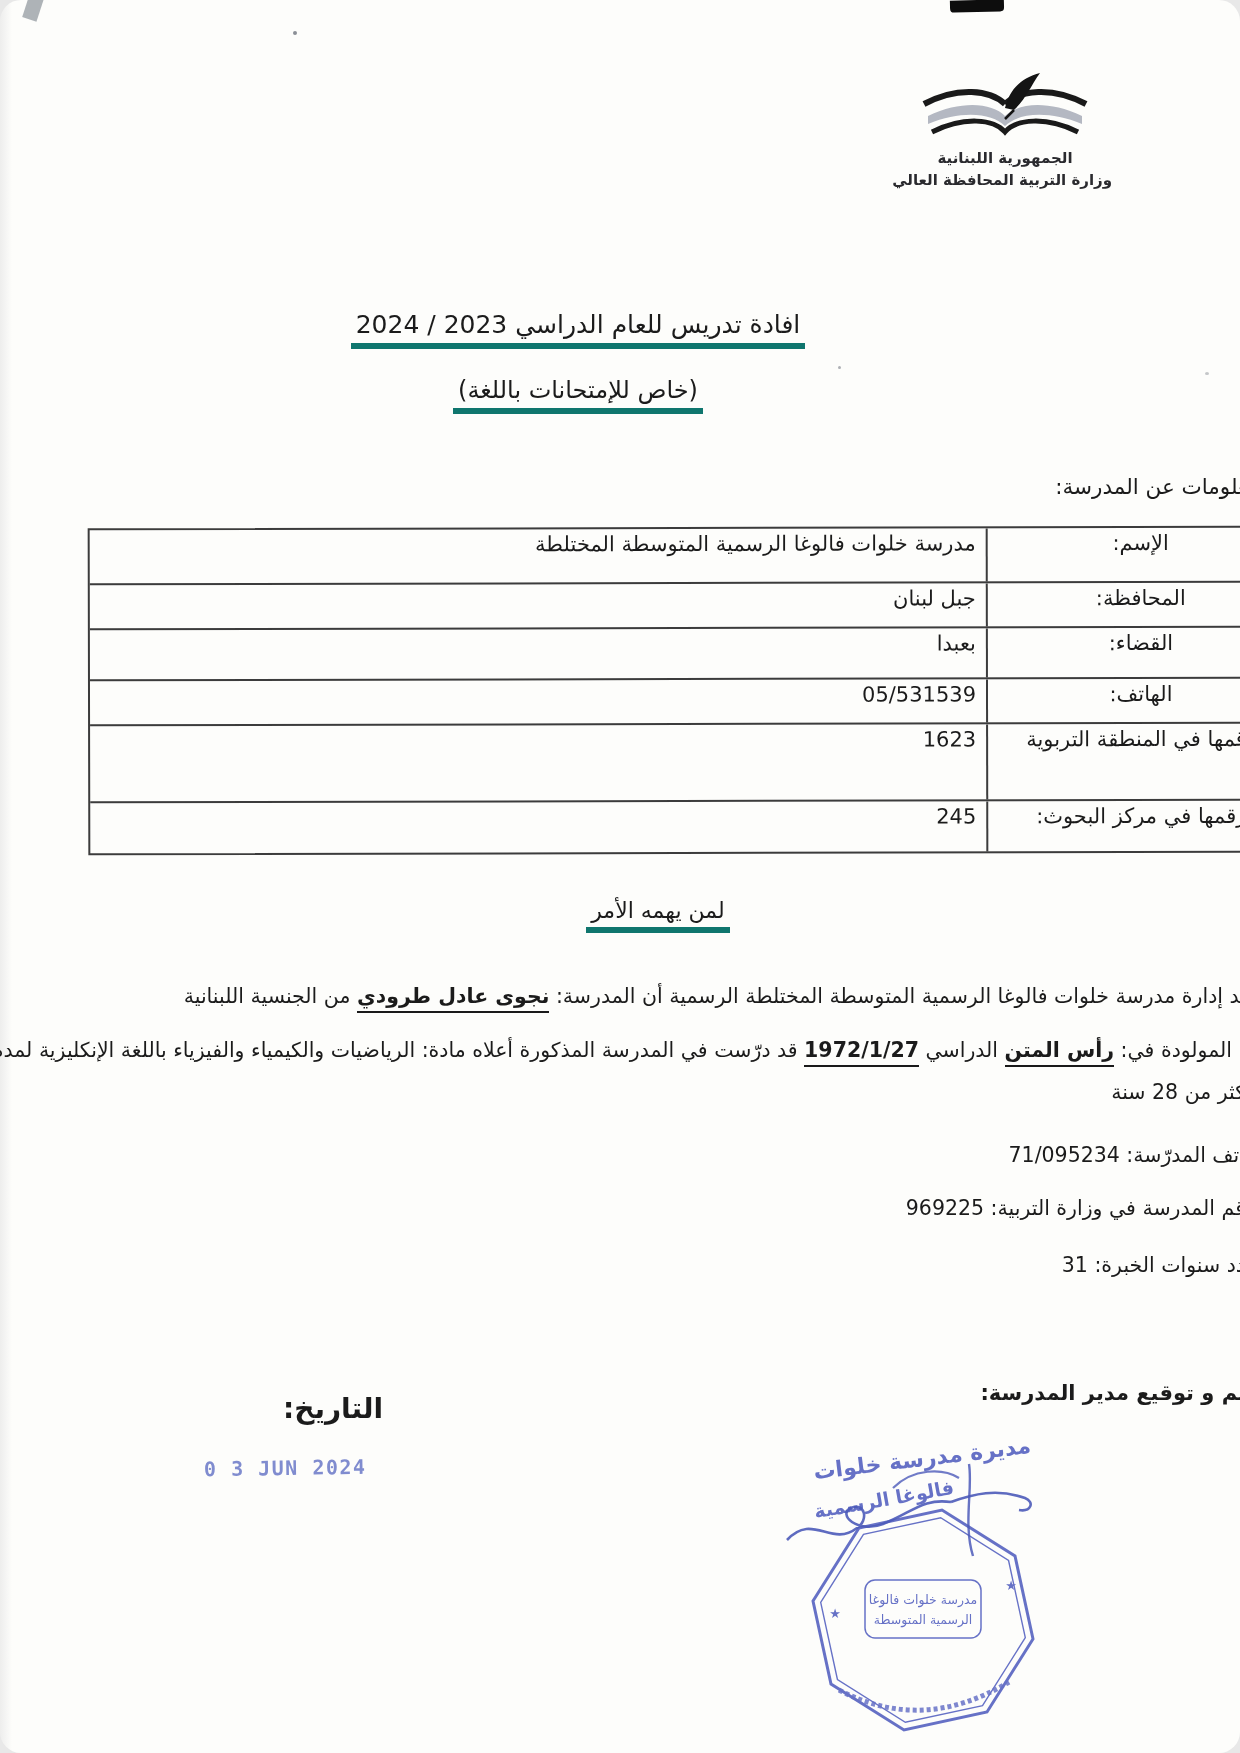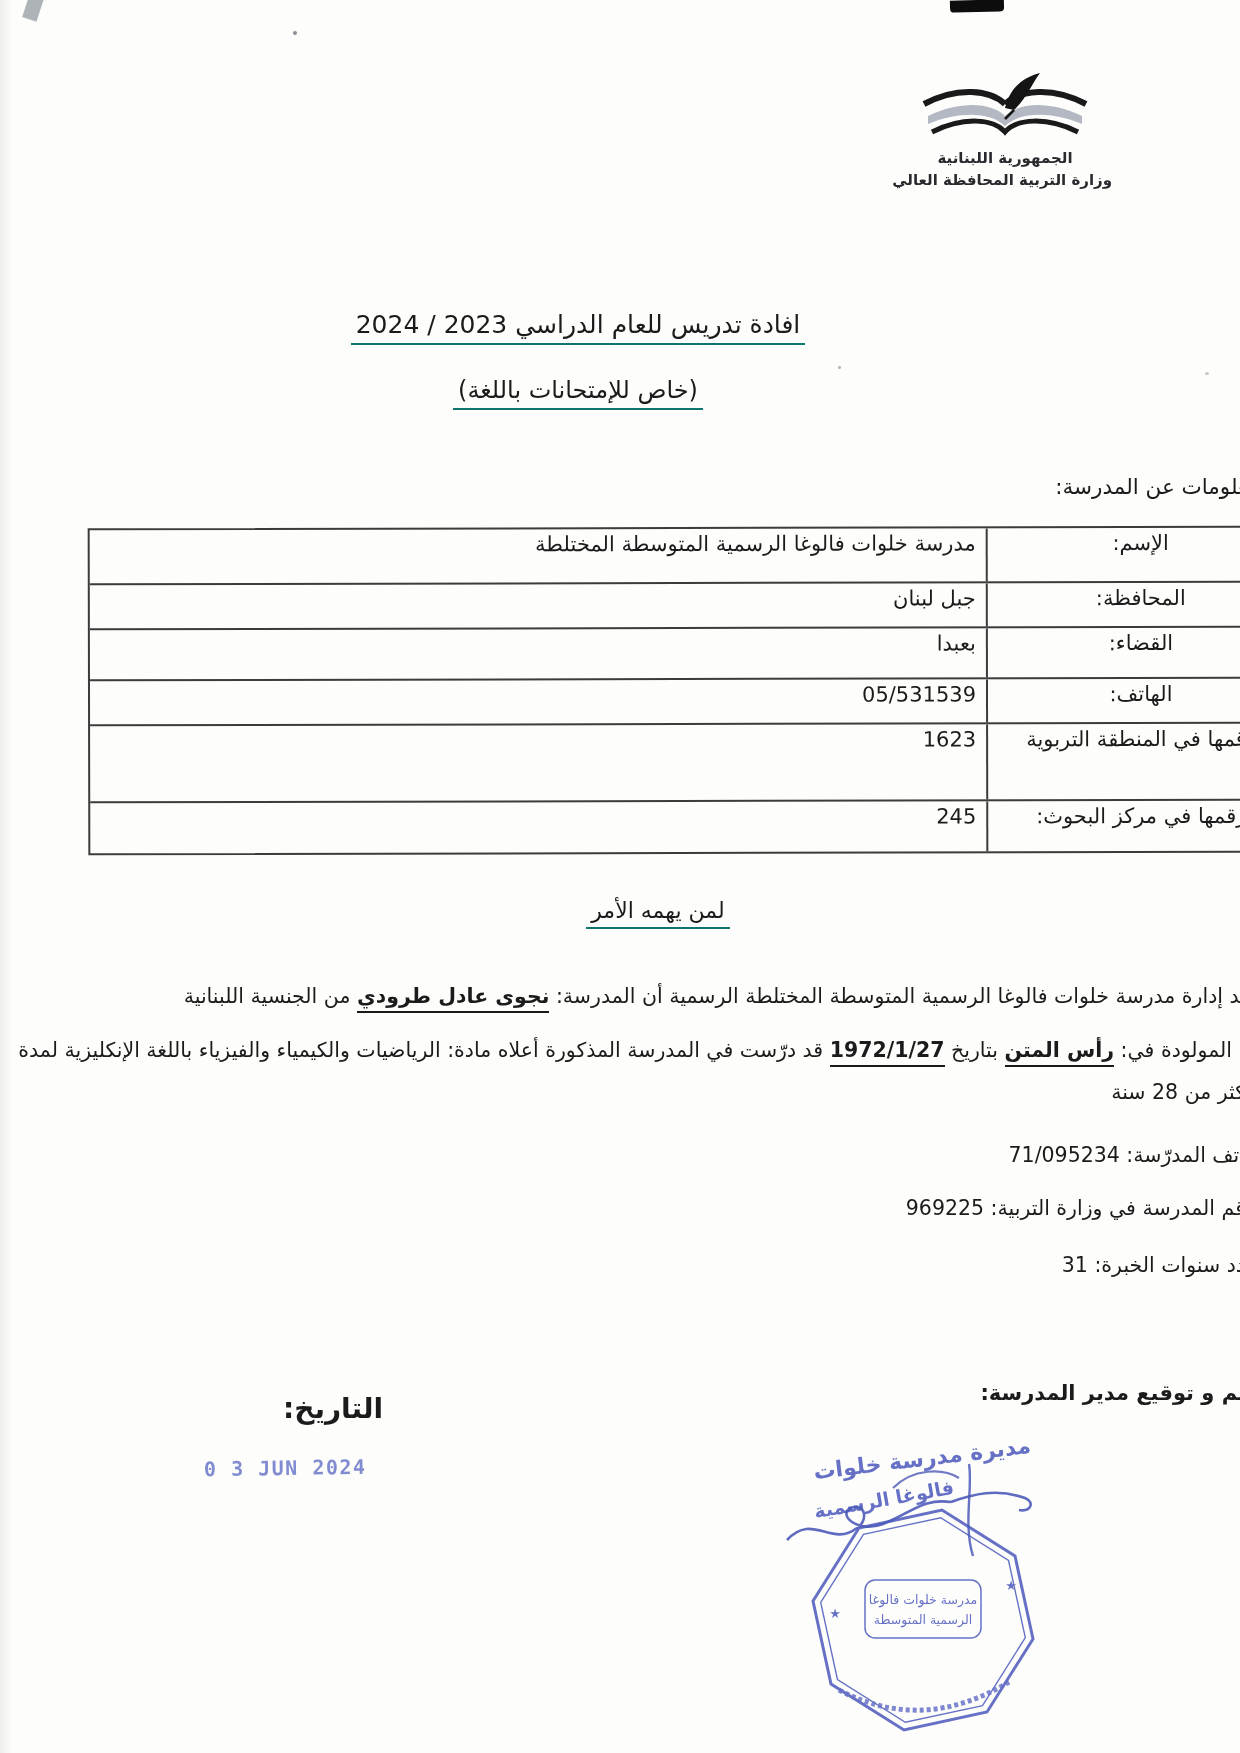--- a/index.html
+++ b/index.html
@@ -1,38 +1,38 @@
 <!DOCTYPE html>
 <html lang="ar"><head>
 <meta charset="utf-8">
 <style>
   html,body{margin:0;padding:0;background:#e8e8e8;}
   .page{position:relative;width:1240px;height:1753px;background:#fdfdfb;overflow:hidden;
-        font-family:"DejaVu Sans",sans-serif;color:#1b1b1b;}
+        font-family:"DejaVu Sans",sans-serif;color:#1b1b1b;border-radius:21px;}
   
   .artifact-tr{position:absolute;left:950px;top:0;width:54px;height:12px;background:#0d0d0d;
                border-radius:0 0 4px 4px;transform:rotate(-1.5deg);}
   .artifact-tl{position:absolute;left:26px;top:-7px;width:15px;height:27px;background:#9aa0a6;
                transform:rotate(18deg);opacity:.8;}
   .speck{position:absolute;background:#8b8f96;border-radius:50%;}
   .s1{left:293px;top:31px;width:4px;height:4px;}
   .s2{left:838px;top:366px;width:3px;height:3px;opacity:.7;}
   .s3{left:1205px;top:372px;width:4px;height:3px;opacity:.5;}
   .scan-edge{position:absolute;left:0;top:0;bottom:0;width:12px;
              background:linear-gradient(to right,rgba(100,100,110,.10),rgba(100,100,110,0));}
   
   .logo{position:absolute;left:898px;top:72px;width:214px;text-align:center;}
   .logo svg{display:block;margin:0 auto 2px auto;}
   .logo-line{font-size:15px;font-weight:bold;color:#2a2a2e;line-height:1.45;direction:rtl;white-space:nowrap;}
   
   .center-wrap{position:absolute;left:0;width:1156px;text-align:center;direction:rtl;}
   .title-pos{top:310px;font-size:25px;}
   .subtitle-pos{top:376px;font-size:24px;}
   .concern-pos{top:898px;left:80px;width:1156px;font-size:22px;}
-  .underlined{border-bottom:2px solid #0f766e;padding:0 5px 4px 5px;margin-top:8px;}
+  .underlined{border-bottom:6px solid #0f766e;padding:0 5px 4px 5px;margin-top:8px;}
   
   .rtl-line{position:absolute;direction:rtl;white-space:nowrap;font-size:20.5px;color:#1b1b1b;}
   .heading-info{top:474px;right:-20px;font-size:21.5px;}
   .line1{top:984px;right:-6px;}
   .line2{top:1038px;right:8px;}
   .line3{top:1080px;right:-5px;}
   .phone-line{top:1143px;right:-5px;}
   .mnum-line{top:1196px;right:-5px;}
   .exp-line{top:1253px;right:-5px;}
   .stamp-label{top:1381px;right:-6px;font-weight:bold;font-size:21px;}
@@ -114,21 +114,21 @@
       <div class="cell-value">245</div>
     </div>
   </div>
 
   <div class="center-wrap concern-pos">
     <span class="underlined">لمن يهمه الأمر</span>
   </div>
 
   <div class="rtl-line line1"><span>يد إدارة مدرسة خلوات فالوغا الرسمية المتوسطة المختلطة الرسمية  أن المدرسة: </span><span class="bold-ul">نجوى عادل طرودي</span><span> من الجنسية اللبنانية</span></div>
 
-  <div class="rtl-line line2"><span>المولودة في:  </span><span class="bold-ul">رأس المتن</span><span> بتاريخ </span><span class="bold-ul">1972/1/27</span><span> قد درّست في المدرسة المذكورة أعلاه مادة: الرياضيات والكيمياء والفيزياء باللغة الإنكليزية لمدة</span></div>
+  <div class="rtl-line line2"><span>المولودة في:  </span><span class="bold-ul">رأس المتن</span><span> الدراسي </span><span class="bold-ul">1972/1/27</span><span> قد درّست في المدرسة المذكورة أعلاه مادة: الرياضيات والكيمياء والفيزياء باللغة الإنكليزية لمدة</span></div>
 
   <div class="rtl-line line3">كثر من 28 سنة</div>
   <div class="rtl-line phone-line">اتف المدرّسة: 71/095234</div>
   <div class="rtl-line mnum-line">قم المدرسة في وزارة التربية: 969225</div>
   <div class="rtl-line exp-line">دد سنوات الخبرة: 31</div>
 
   <div class="rtl-line stamp-label">تم و توقيع مدير المدرسة:</div>
   <div class="date-label">التاريخ:</div>
   <div class="date-stamp">0 3  JUN 2024</div>
 

